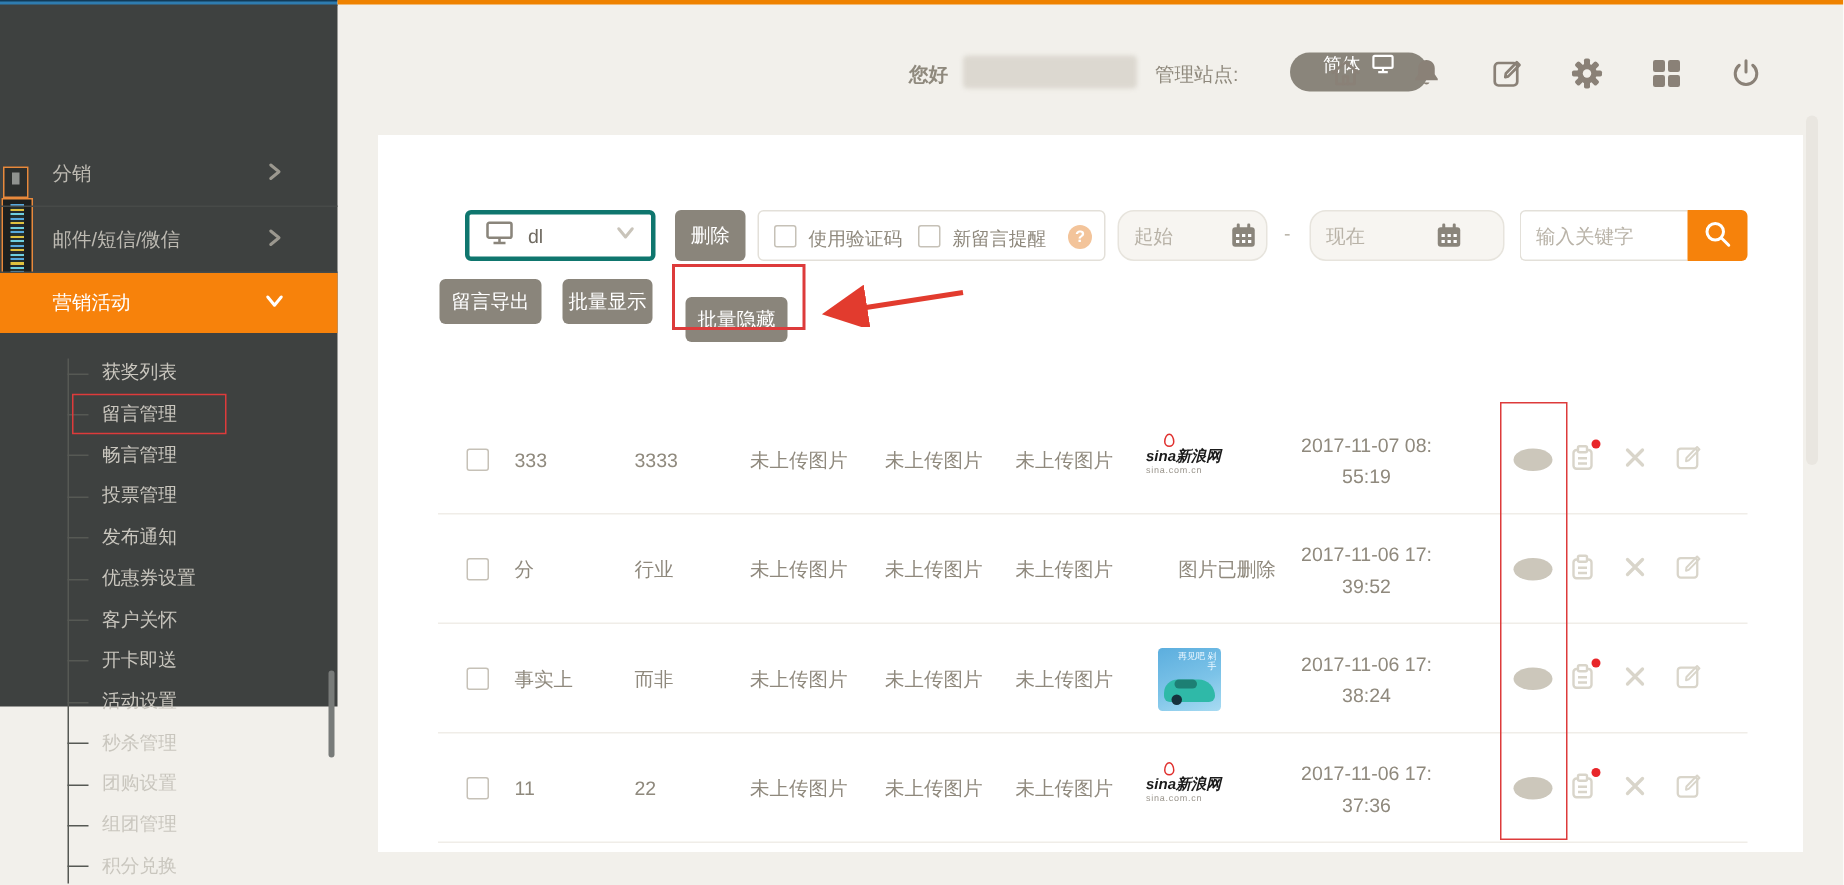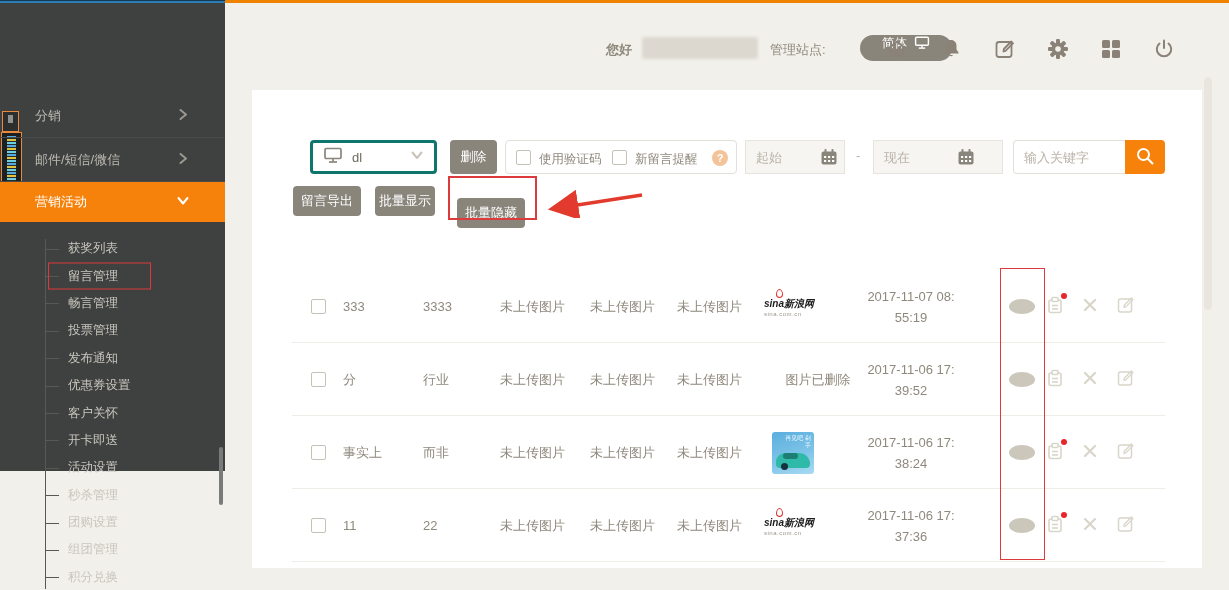--- a/index.html
+++ b/index.html
@@ -52,21 +52,21 @@
   #site-select .val { font-size:13px; color:#6f6a61; flex:1; }
   #site-select .chev { color:#c9c4ba; }
   .gray-btn { position:absolute; background:#8a857b; color:#fff; font-size:13px; border:none; border-radius:4px; cursor:pointer;
               display:flex; align-items:center; justify-content:center; }
   #delete-btn { left:198px; top:50px; width:47px; height:34px; }
   #cb-group { position:absolute; left:253px; top:50px; width:232px; height:34px; border:1px solid #e3e0d9; border-radius:4px; background:#fff; }
   .cbx { position:absolute; top:9px; width:15px; height:15px; border:1px solid #c6c1b7; border-radius:2px; background:#fff; cursor:pointer; }
   .cb-label { position:absolute; top:10px; font-size:12.5px; color:#8f897d; }
   #help-badge { position:absolute; left:206px; top:9px; width:16px; height:16px; border-radius:50%; background:#f3c49a;
                 color:#fff; font-size:11px; font-weight:bold; display:flex; align-items:center; justify-content:center; }
-  .date-input { position:absolute; top:50px; height:34px; background:#f7f5f1; border:1px solid #e7e4dd; border-radius:0;
+  .date-input { position:absolute; top:50px; height:34px; background:#f7f5f1; border:1px solid #e7e4dd; border-radius:11px;
                 font-size:13px; color:#6f6a61; padding:0 30px 0 10px; width:100px; outline:none; }
   .date-input::placeholder { color:#b9b3a8; }
   .cal-icon { position:absolute; top:58px; width:18px; height:18px; color:#8a857b; pointer-events:none; }
   #date-dash { position:absolute; left:604px; top:58px; color:#b9b3a8; font-size:13px; }
   #search-input { position:absolute; left:761px; top:50px; width:112px; height:34px; border:1px solid #e3e0d9; border-right:none;
                   border-radius:4px 0 0 4px; font-size:13px; color:#6f6a61; padding:0 10px; outline:none; background:#fff; }
   #search-input::placeholder { color:#b9b3a8; }
   #search-btn { position:absolute; left:873px; top:50px; width:40px; height:34px; background:#f6820b; border:none;
                 border-radius:0 4px 4px 0; cursor:pointer; display:flex; align-items:center; justify-content:center; }
 

